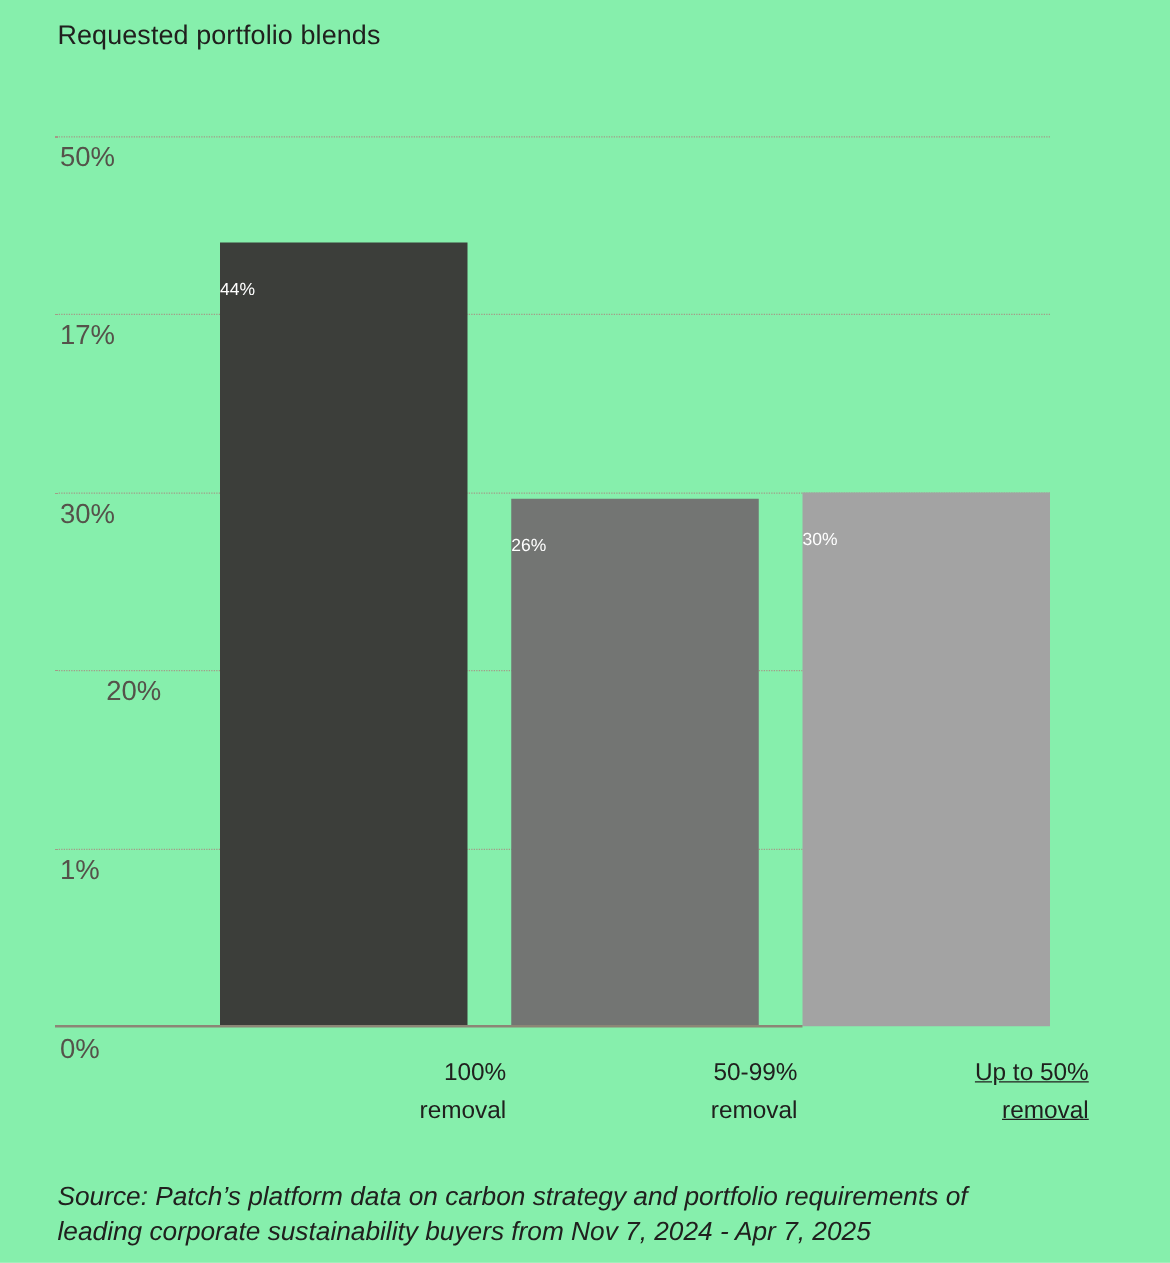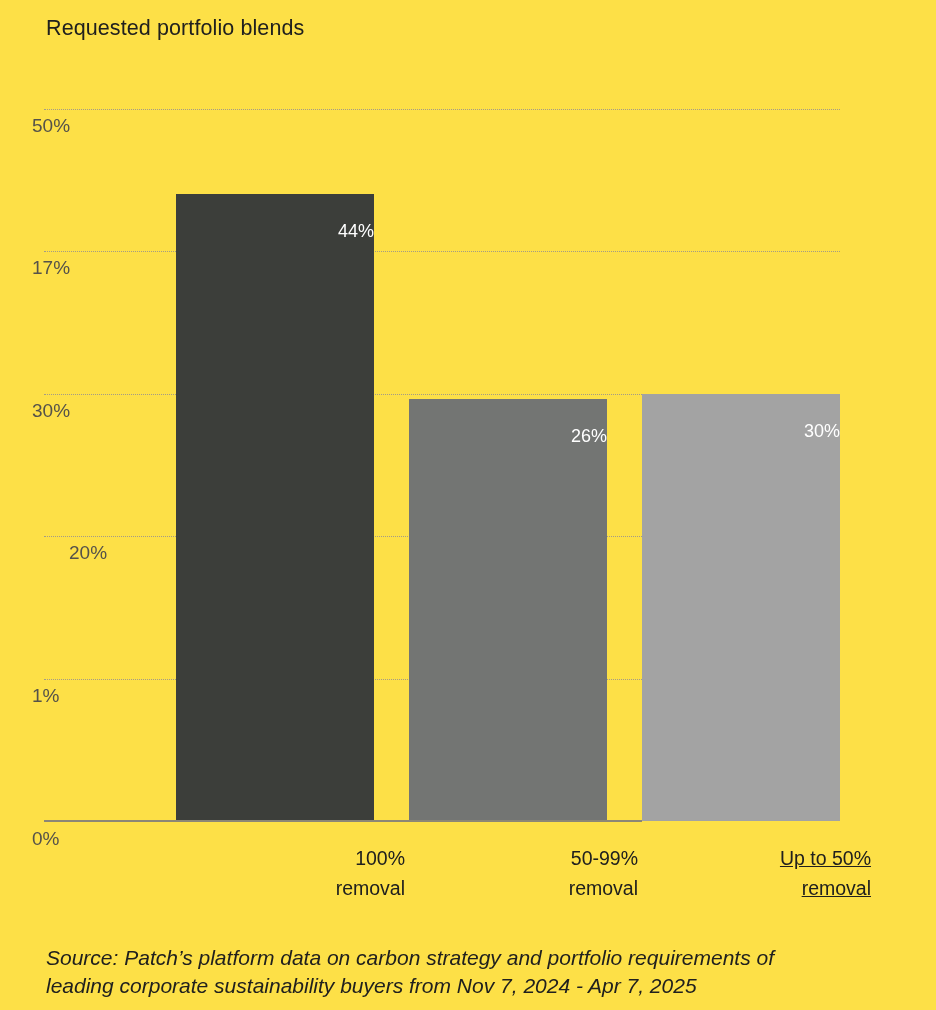--- a/index.html
+++ b/index.html
@@ -11,21 +11,21 @@
     height: 1010px;
     background: #F4F1E9;
     font-family: "Liberation Sans", sans-serif;
     overflow: hidden;
   }
 
   #figure {
     position: relative;
     width: 936px;
     height: 1010px;
-    background: #fde047;
+    background: #86efac;
   }
 
   
   #chart-title {
     position: absolute;
     left: 46px;
     top: 14px;
     font-size: 21.5px;
     line-height: 28px;
     color: #20201E;
@@ -55,40 +55,40 @@
     position: absolute;
     left: 44px;
     top: 820px;
     width: 598px;
     height: 0;
     border-top: 2px solid #8C8676;
   }
 
   .y-tick-label {
     position: absolute;
-    left: 32px;
-    font-size: 19px;
+    left: 48px;
+    font-size: 22px;
     line-height: 20px;
     color: #55524A;
     white-space: nowrap;
   }
 
   
   .bar {
     position: absolute;
     bottom: 0;
     width: 198px;
   }
   .bar-value {
     position: absolute;
     left: 0;
     width: 100%;
-    text-align: right;
+    text-align: left;
     color: #FFFFFF;
-    font-size: 18px;
+    font-size: 14px;
     line-height: 26px;
     top: 24px;
     white-space: nowrap;
   }
 
   
   .cat-label {
     position: absolute;
     top: 843px;
     width: 260px;

